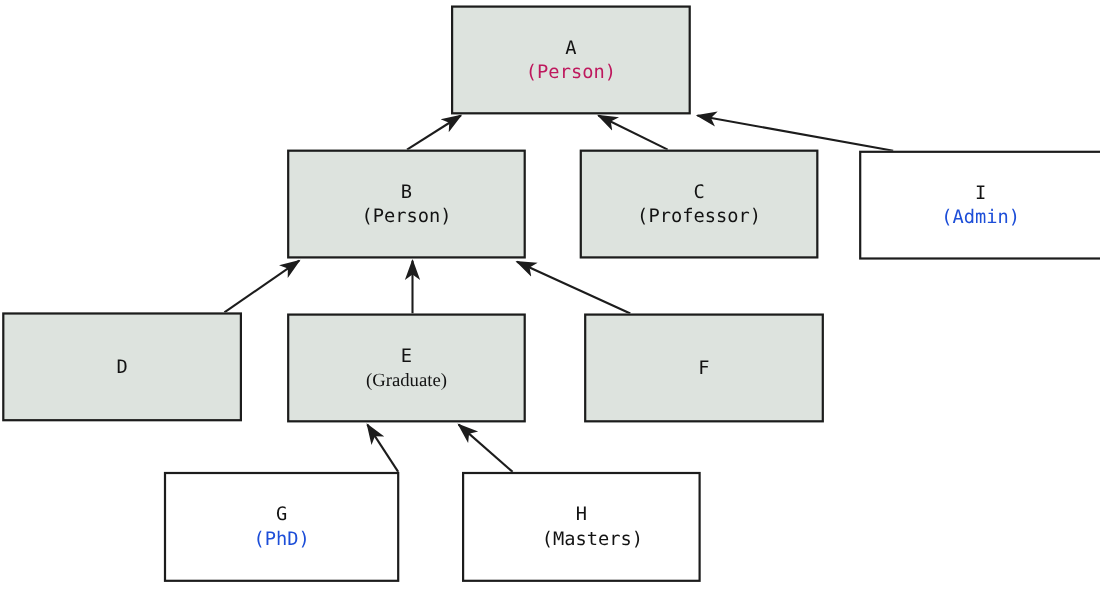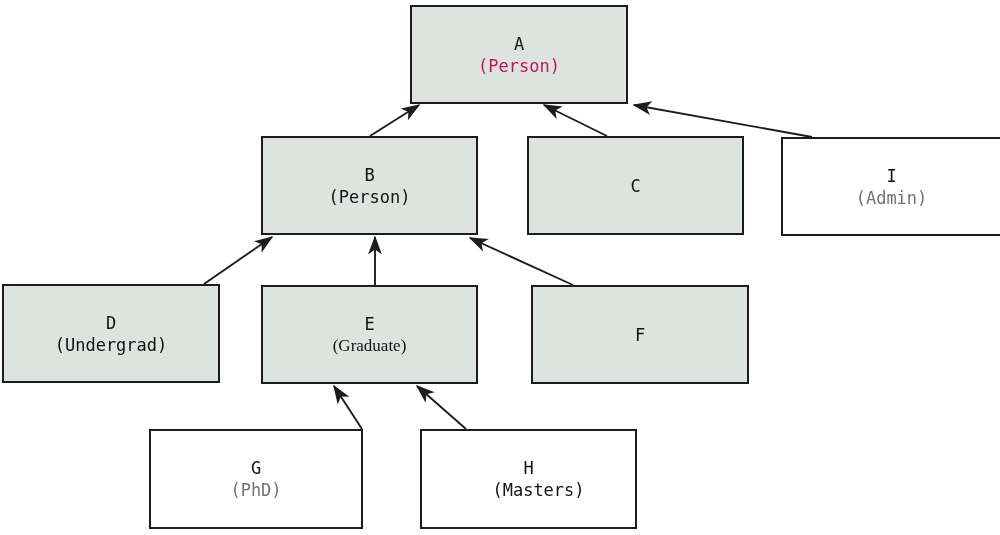--- a/index.html
+++ b/index.html
@@ -71,39 +71,39 @@
       <div class="node filled" style="left: 410px; top: 5px; width: 218px; height: 99px; background: rgb(221, 227, 222); border-color: rgb(28, 28, 28);">
         <div class="node-label" style="color: rgb(19, 19, 19);">A</div>
         <div class="node-sublabel" style="color: #be185d;">(Person)</div>
       </div>
       <div class="node filled" style="left: 261px; top: 136px; width: 217px; height: 99px; background: rgb(221, 227, 222); border-color: rgb(28, 28, 28);">
         <div class="node-label" style="color: rgb(19, 19, 19);">B</div>
         <div class="node-sublabel" style="color: rgb(19, 19, 19);">(Person)</div>
       </div>
       <div class="node filled" style="left: 527px; top: 136px; width: 217px; height: 99px; background: rgb(221, 227, 222); border-color: rgb(28, 28, 28);">
         <div class="node-label" style="color: rgb(19, 19, 19);">C</div>
+        <div class="node-sublabel" style="color: rgb(19, 19, 19);">(Professor)</div>
       </div>
       <div class="node plain" style="left: 781px; top: 137px; width: 221px; height: 99px; background: rgb(255, 255, 255); border-color: rgb(28, 28, 28);">
         <div class="node-label" style="color: rgb(19, 19, 19);">I</div>
-        <div class="node-sublabel" style="color: #737373; text-align: right;">(Admin)</div>
+        <div class="node-sublabel" style="color: #1d4ed8; text-align: right;">(Admin)</div>
       </div>
       <div class="node filled" style="left: 2px; top: 284px; width: 218px; height: 99px; background: rgb(221, 227, 222); border-color: rgb(28, 28, 28);">
         <div class="node-label" style="color: rgb(19, 19, 19);">D</div>
-        <div class="node-sublabel" style="color: rgb(19, 19, 19);">(Undergrad)</div>
       </div>
       <div class="node filled" style="left: 261px; top: 285px; width: 217px; height: 99px; background: rgb(221, 227, 222); border-color: rgb(28, 28, 28);">
         <div class="node-label" style="color: rgb(19, 19, 19);">E</div>
         <div class="node-sublabel" style="color: rgb(19, 19, 19); font-family: Liberation Serif, serif;">(Graduate)</div>
       </div>
       <div class="node filled" style="left: 531px; top: 285px; width: 218px; height: 99px; background: rgb(221, 227, 222); border-color: rgb(28, 28, 28);">
         <div class="node-label" style="color: rgb(19, 19, 19);">F</div>
       </div>
       <div class="node plain" style="left: 149px; top: 429px; width: 214px; height: 100px; background: rgb(255, 255, 255); border-color: rgb(28, 28, 28);">
         <div class="node-label" style="color: rgb(19, 19, 19);">G</div>
-        <div class="node-sublabel" style="color: #737373;">(PhD)</div>
+        <div class="node-sublabel" style="color: #1d4ed8;">(PhD)</div>
       </div>
       <div class="node plain" style="left: 420px; top: 429px; width: 217px; height: 100px; background: rgb(255, 255, 255); border-color: rgb(28, 28, 28);">
         <div class="node-label" style="color: rgb(19, 19, 19);">H</div>
         <div class="node-sublabel" style="color: rgb(19, 19, 19); margin-left: 20px;">(Masters)</div>
       </div>
     </div>
 
 </div>
 
 </body></html>

